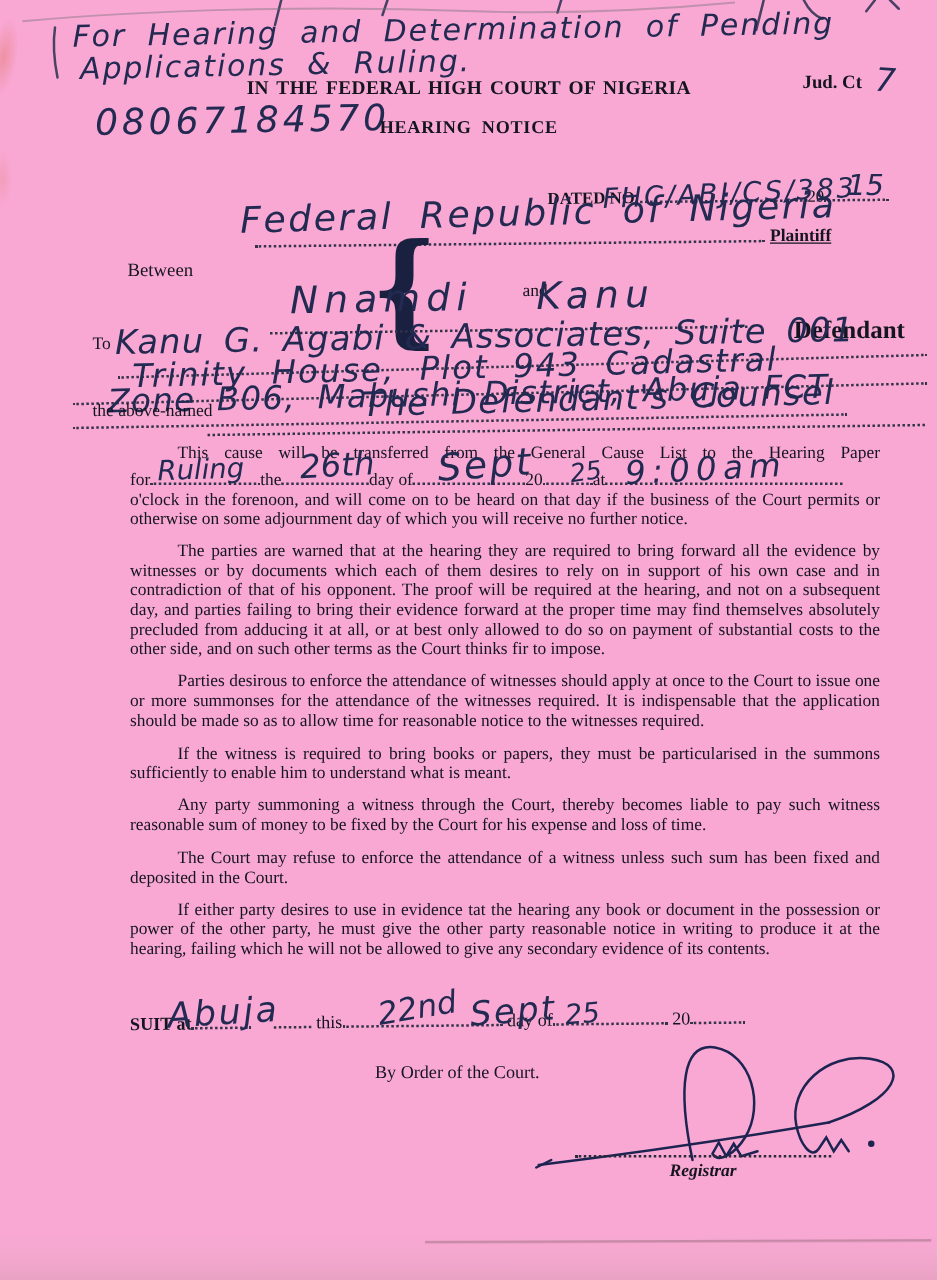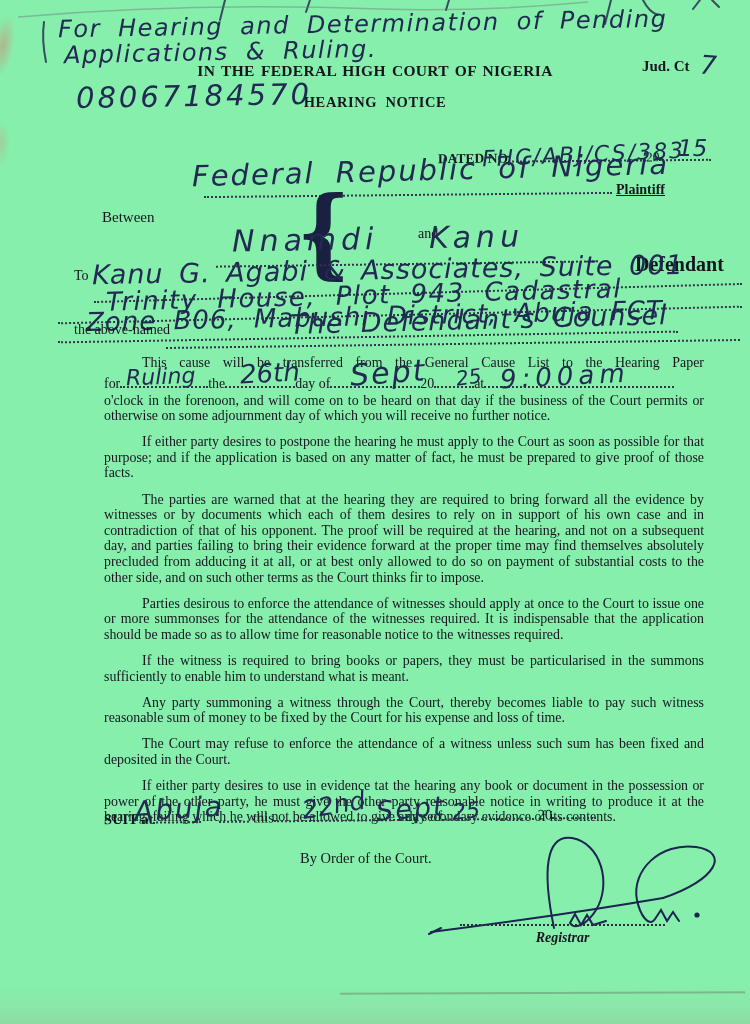--- a/index.html
+++ b/index.html
@@ -1,20 +1,20 @@
 <!DOCTYPE html>
 <html><head>
 <meta charset="utf-8">
 <style>
   html,body{margin:0;padding:0;background:#e9e4de;}
   .page{
     position:relative;
     width:750px;height:1024px;
     margin:0 auto;
-    background:#86efac;
+    background:#f9a8d4;
     overflow:hidden;
     font-family:"Liberation Serif", serif;
     color:#15151f;
   }
   
   .smudge{position:absolute;border-radius:50%;pointer-events:none;}
   .smudge.s1{left:-8px;top:14px;width:22px;height:64px;background:radial-gradient(ellipse at center, rgba(224,116,104,.45), rgba(224,116,104,0) 70%);transform:rotate(10deg);}
   .smudge.s2{left:-6px;top:120px;width:16px;height:46px;background:radial-gradient(ellipse at center, rgba(224,130,118,.28), rgba(224,130,118,0) 70%);}
   .bottom-band{position:absolute;left:0;bottom:0;width:750px;height:42px;
     background:linear-gradient(to bottom, rgba(0,0,0,0) 0%, rgba(186,158,146,.10) 60%, rgba(166,138,128,.20) 100%);}
@@ -121,21 +121,20 @@
     <p class="intro">This cause will be transferred from the General Cause List to the Hearing Paper</p>
     <div class="fill-row">
       <span class="plabel">for</span><span class="lead" style="width:88px;"></span><span class="plabel">the</span><span class="lead" style="width:70px;"></span><span class="plabel">day of</span><span class="lead" style="width:90px;"></span><span class="plabel">20</span><span class="lead" style="width:40px;"></span><span class="plabel">at</span><span class="lead" style="width:190px;"></span>
       <span class="hw" style="left:22px;bottom:2px;font-size:22px;transform:rotate(-2deg);">Ruling</span>
       <span class="hw" style="left:136px;bottom:4px;font-size:26px;transform:rotate(-3deg);">26th</span>
       <span class="hw" style="left:246px;bottom:2px;font-size:30px;letter-spacing:2px;transform:rotate(-4deg);">Sept</span>
       <span class="hw" style="left:352px;bottom:3px;font-size:20px;transform:rotate(-8deg);">25</span>
       <span class="hw" style="left:396px;bottom:1px;font-size:26px;letter-spacing:5px;transform:rotate(-3deg);">9:00am</span>
     </div>
     <p class="cont">o'clock in the forenoon, and will come on to be heard on that day if the business of the Court permits or otherwise on some adjournment day of which you will receive no further notice.</p>
-    <p>If either party desires to postpone the hearing he must apply to the Court as soon as possible for that purpose; and if the application is based on any matter of fact, he must be prepared to give proof of those facts.</p>
     <p>The parties are warned that at the hearing they are required to bring forward all the evidence by witnesses or by documents which each of them desires to rely on in support of his own case and in contradiction of that of his opponent. The proof will be required at the hearing, and not on a subsequent day, and parties failing to bring their evidence forward at the proper time may find themselves absolutely precluded from adducing it at all, or at best only allowed to do so on payment of substantial costs to the other side, and on such other terms as the Court thinks fir to impose.</p>
     <p>Parties desirous to enforce the attendance of witnesses should apply at once to the Court to issue one or more summonses for the attendance of the witnesses required. It is indispensable that the application should be made so as to allow time for reasonable notice to the witnesses required.</p>
     <p>If the witness is required to bring books or papers, they must be particularised in the summons sufficiently to enable him to understand what is meant.</p>
     <p>Any party summoning a witness through the Court, thereby becomes liable to pay such witness reasonable sum of money to be fixed by the Court for his expense and loss of time.</p>
     <p>The Court may refuse to enforce the attendance of a witness unless such sum has been fixed and deposited in the Court.</p>
     <p>If either party desires to use in evidence tat the hearing any book or document in the possession or power of the other party, he must give the other party reasonable notice in writing to produce it at the hearing, failing which he will not be allowed to give any secondary evidence of its contents.</p>
   </div>
 
   <div class="dated-row">
     <span class="bold">SUIT at</span><span class="lead" style="width:48px;"></span><span style="display:inline-block;width:18px;"></span><span class="lead" style="width:30px;"></span> <span>this</span><span class="lead" style="width:128px;"></span> <span>day of</span><span class="lead" style="width:92px;"></span> <span>20</span><span class="lead" style="width:44px;"></span>

